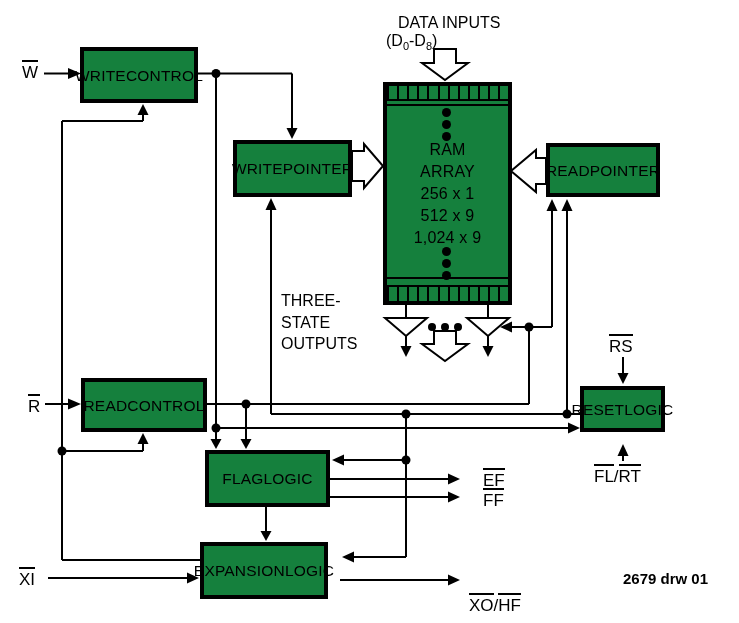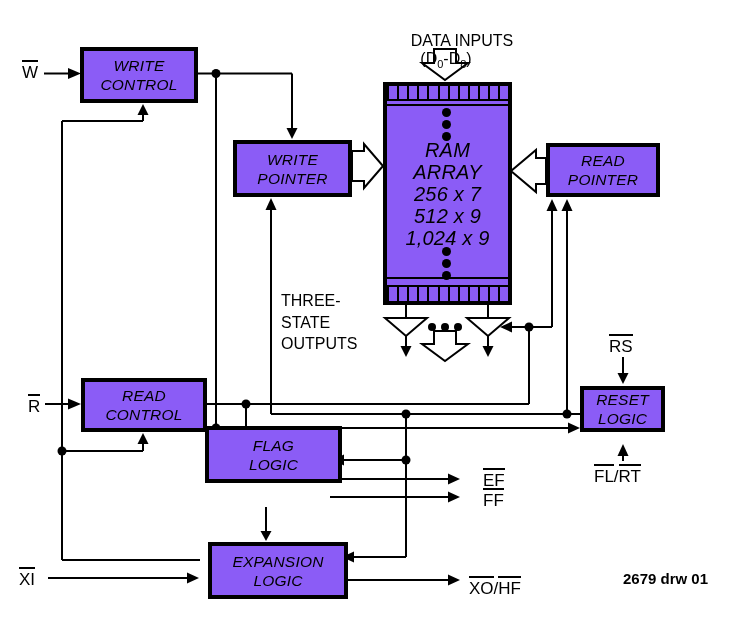--- a/index.html
+++ b/index.html
@@ -2,42 +2,42 @@
 <html><head>
 <meta charset="utf-8">
 <style>
   html,body { margin:0; padding:0; background:#fff; }
   .stage {
     position:relative; width:739px; height:623px; background:#ffffff;
     font-family:"Liberation Sans", sans-serif; color:#000; overflow:hidden;
   }
   .wires { position:absolute; left:0; top:0; z-index:1; }
   .box {
-    position:absolute; z-index:2; background:#8b5cf6; border:4px solid #000;
-    box-sizing:border-box; display:flex; flex-direction:column;
+    position:absolute; z-index:2; background:#15803d; border:4px solid #000;
+    box-sizing:border-box; display:flex; flex-direction:row;
     align-items:center; justify-content:center; text-align:center;
-    font-size:15.5px; line-height:19px; letter-spacing:0.2px;font-style:italic;
+    font-size:15.5px; line-height:19px; letter-spacing:0.2px;
   }
   .box .bline { display:block; }
   .lbl { position:absolute; z-index:3; font-size:16px; line-height:19px; }
   .sig { position:absolute; z-index:3; font-size:17px; line-height:1; white-space:nowrap; }
   .ol { display:inline-block; border-top:2px solid #000; padding-top:2px; line-height:1.05; }
   .plain { display:inline-block; padding-top:4px; line-height:1.05; }
   sub { font-size:11px; line-height:0; }
   .note { position:absolute; z-index:3; font-size:15px;font-weight:bold; }
-  .center { text-align:center;margin-top:18px; }
+  .center { text-align:left; }
   
   .ram-band { position:absolute; left:0; width:121px;
     background-image:repeating-linear-gradient(to right,#000 0,#000 2px,transparent 2px,transparent 10.1px); }
   .ram-band.top { top:0; height:13px; border-bottom:2px solid #000; }
   .ram-band.bottom { top:199px; height:16px; border-top:2px solid #000; }
   .ram-hline { position:absolute; left:0; width:121px; height:2px; background:#000; }
   .ramdot { position:absolute; left:55px; width:9px; height:9px; border-radius:50%; background:#000; }
   .ram-text { position:absolute; left:0; top:53px; width:121px; text-align:center;
-    font-size:20px; line-height:22px; }
+    font-size:16px; line-height:22px; }
 </style>
 </head>
 <body>
 
 <div class="stage">
 
   <svg class="wires" width="739" height="623" viewBox="0 0 739 623" stroke="#000" stroke-width="2" fill="none">
 
     <g>
       <line x1="44" y1="73.5" x2="69" y2="73.5"></line>
@@ -168,47 +168,47 @@
 
   <div class="box" style="left:383px;top:82px;width:129px;height:223px">
     <div class="ram-band top"></div>
     <div class="ram-hline" style="top:18px"></div>
     <div class="ramdot" style="top:22px"></div>
     <div class="ramdot" style="top:34px"></div>
     <div class="ramdot" style="top:46px"></div>
     <div class="ram-text">
       <div>RAM</div>
       <div>ARRAY</div>
-      <div>256 x 7</div>
+      <div>256 x 1</div>
       <div>512 x 9</div>
       <div>1,024 x 9</div>
     </div>
     <div class="ramdot" style="top:161px"></div>
     <div class="ramdot" style="top:173px"></div>
     <div class="ramdot" style="top:185px"></div>
     <div class="ram-hline" style="top:191px"></div>
     <div class="ram-band bottom"></div>
   </div>
 
   <div class="box" style="left:546px;top:143px;width:114px;height:54px">
     <span class="bline">READ</span>
     <span class="bline">POINTER</span>
   </div>
 
   <div class="box" style="left:81px;top:378px;width:126px;height:54px">
     <span class="bline">READ</span>
     <span class="bline">CONTROL</span>
   </div>
 
-  <div class="box" style="left:205px;top:426px;width:137px;height:57px">
+  <div class="box" style="left:205px;top:450px;width:125px;height:57px">
     <span class="bline">FLAG</span>
     <span class="bline">LOGIC</span>
   </div>
 
-  <div class="box" style="left:208px;top:542px;width:140px;height:57px">
+  <div class="box" style="left:200px;top:542px;width:128px;height:57px">
     <span class="bline">EXPANSION</span>
     <span class="bline">LOGIC</span>
   </div>
 
   <div class="box" style="left:580px;top:386px;width:85px;height:46px">
     <span class="bline">RESET</span>
     <span class="bline">LOGIC</span>
   </div>
 
   <div class="lbl center" style="left:398px;top:13px;width:128px">DATA INPUTS</div>
@@ -237,19 +237,19 @@
   </div>
   <div class="sig" style="left:594px;top:464px">
     <span class="ol">FL</span><span class="plain">/</span><span class="ol">RT</span>
   </div>
   <div class="sig" style="left:483px;top:468px">
     <span class="ol">EF</span>
   </div>
   <div class="sig" style="left:483px;top:488px">
     <span class="ol">FF</span>
   </div>
-  <div class="sig" style="left:469px;top:576px">
+  <div class="sig" style="left:469px;top:593px">
     <span class="ol">XO</span><span class="plain">/</span><span class="ol">HF</span>
   </div>
 
   <div class="note" style="left:623px;top:570px">2679 drw 01</div>
 
 </div>
 
 </body></html>

